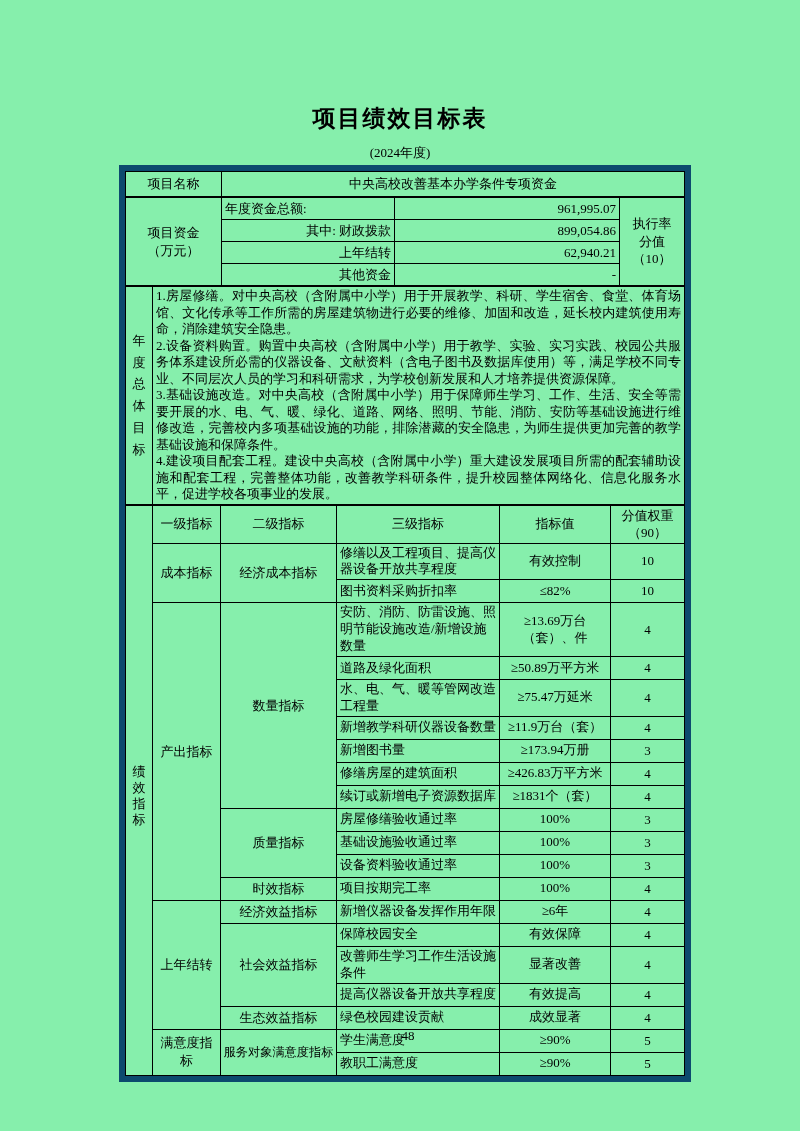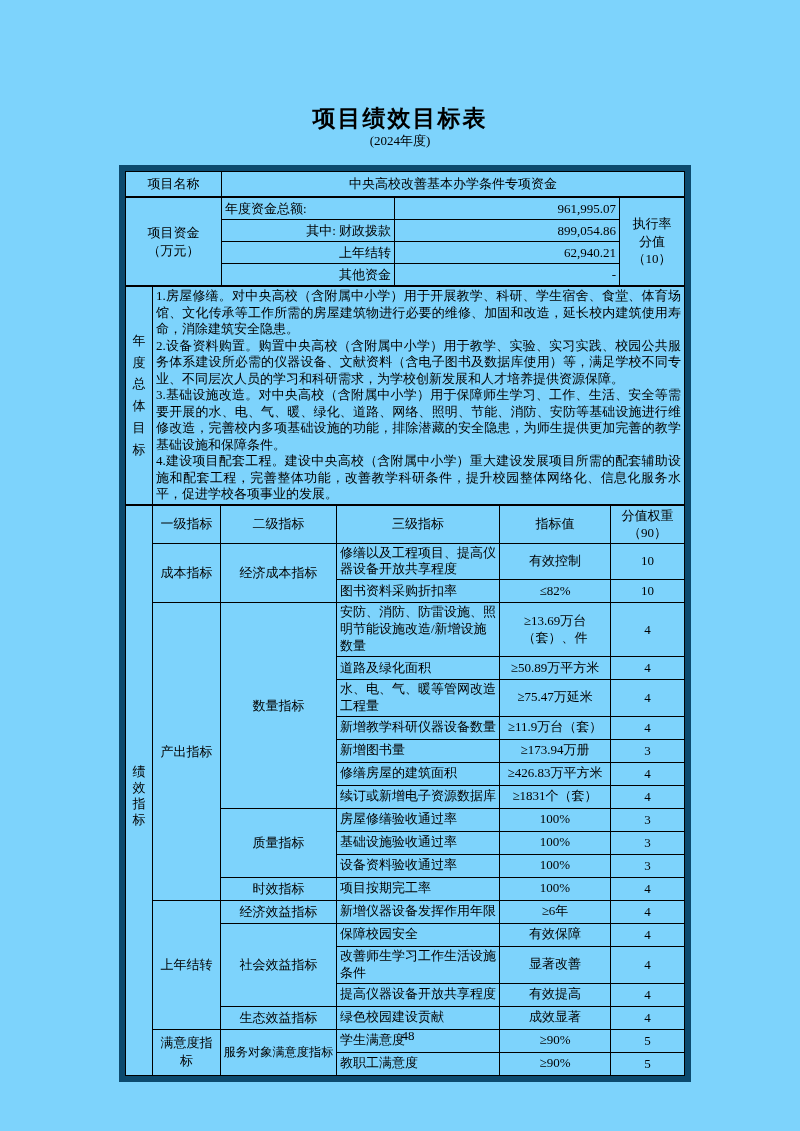--- a/index.html
+++ b/index.html
@@ -1,25 +1,25 @@
 <!DOCTYPE html>
 <html><head>
 <meta charset="utf-8">
 <style>
   html,body{margin:0;padding:0;background:#ffffff;}
   .page{
-    position:relative;width:800px;height:1131px;background:#7dd3fc;
+    position:relative;width:800px;height:1131px;background:#86efac;
     font-family:"Liberation Serif","DejaVu Serif",serif;color:#000;overflow:hidden;
   }
   .title{
     position:absolute;top:103px;left:0;width:100%;text-align:center;
     font-size:23px;font-weight:bold;letter-spacing:2px;
   }
   .subtitle{
-    position:absolute;top:132px;left:0;width:100%;text-align:center;font-size:13px;
+    position:absolute;top:144px;left:0;width:100%;text-align:center;font-size:13px;
   }
   .doc{
     position:absolute;left:119px;top:165px;width:560px;border:6px solid #0c4a6e;
   }
   table.t{width:100%;border-collapse:collapse;table-layout:fixed;}
   table.t td{
     border:1px solid #000;padding:1px 3px;font-size:13px;vertical-align:middle;
     overflow:hidden;
   }
   .c{text-align:center;}

